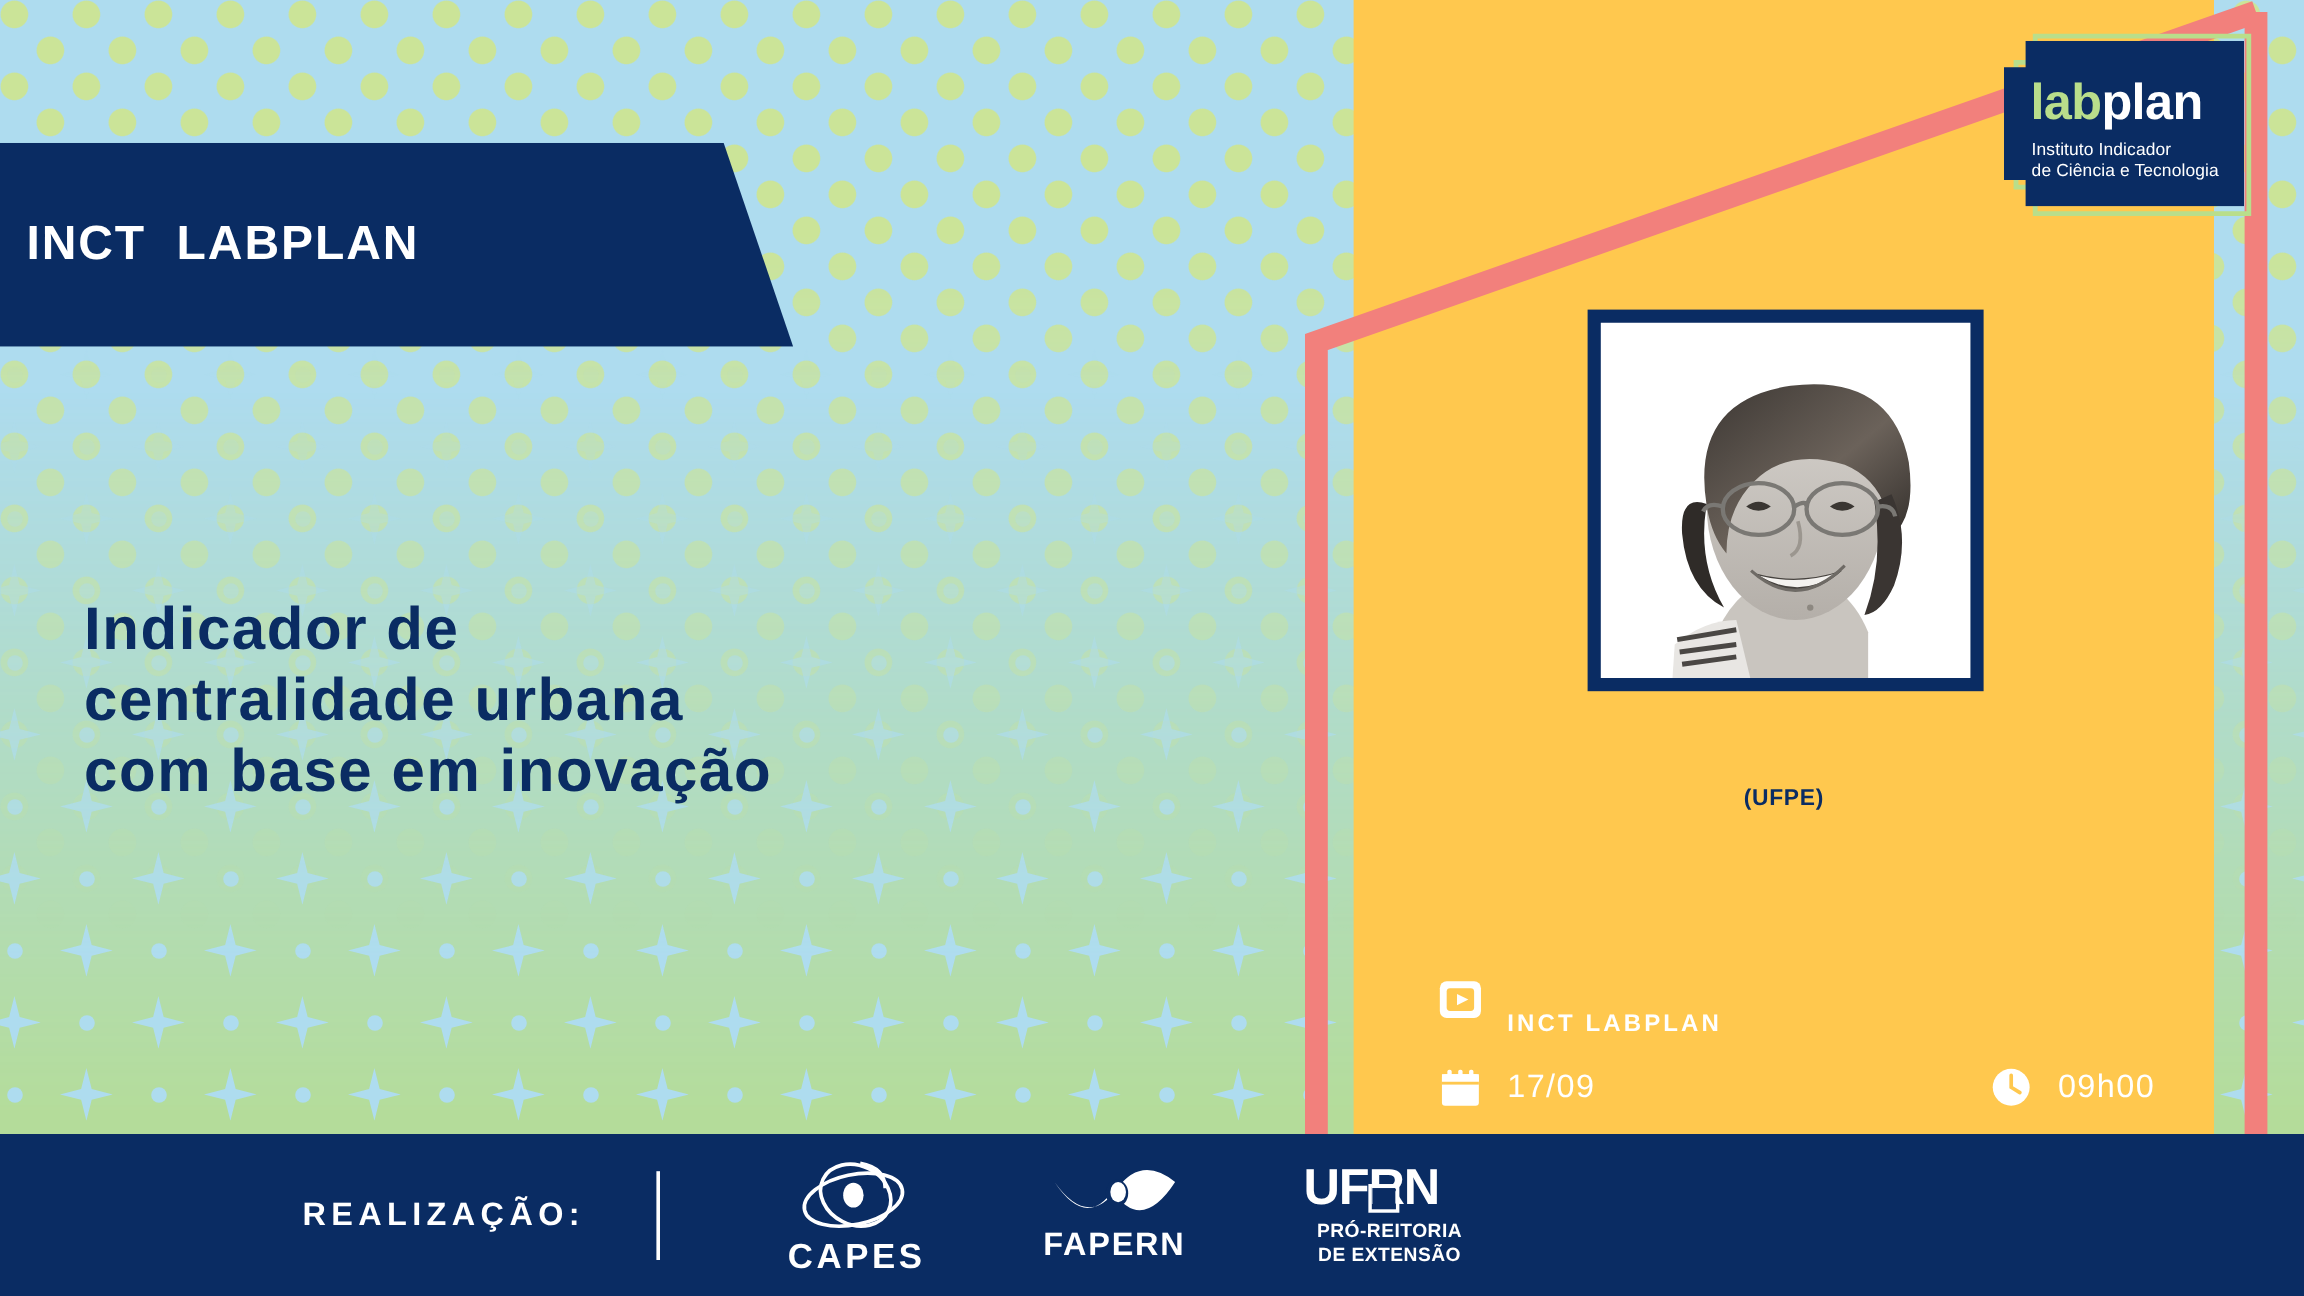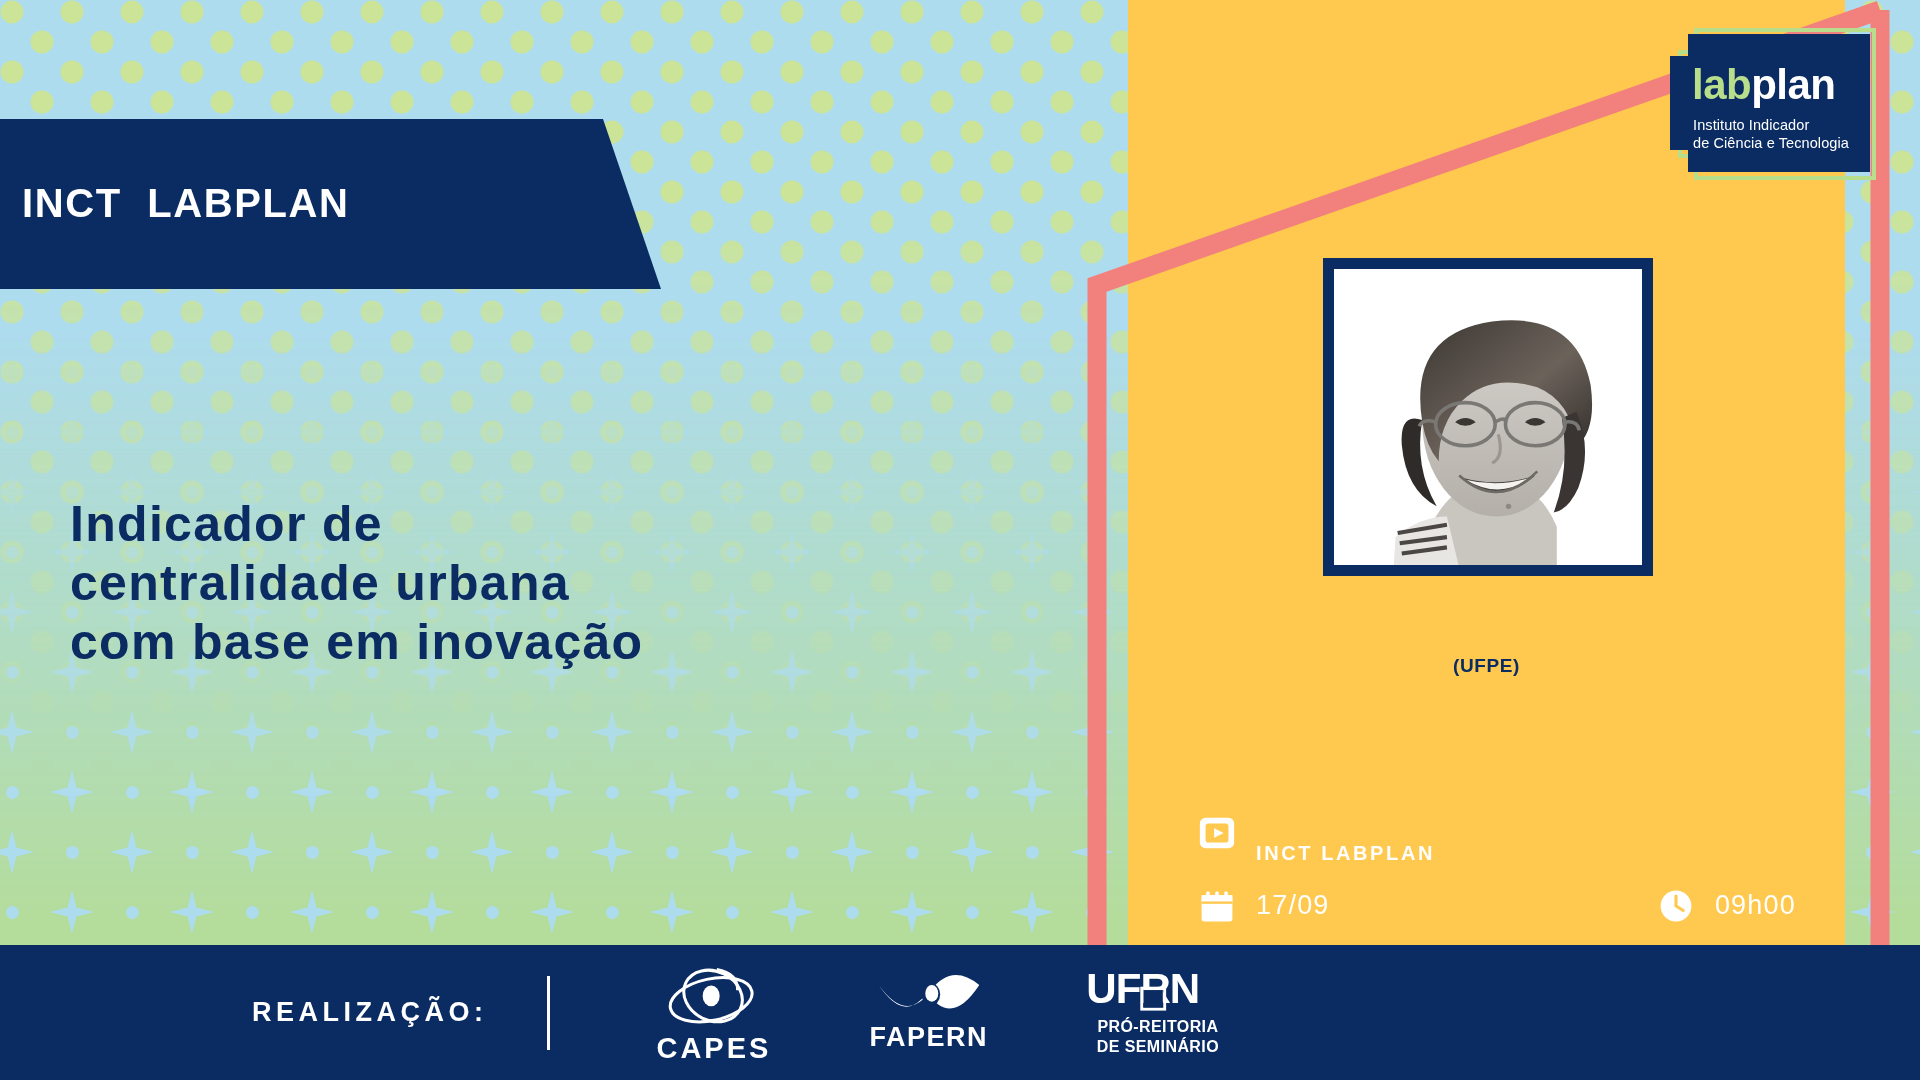--- a/index.html
+++ b/index.html
@@ -894,20 +894,20 @@
       </div>
 
       <div class="logo" style="margin-left:52px;">
         <svg viewBox="0 0 150 46" width="144" height="44">
           <text x="0" y="36" font-family="Liberation Sans, sans-serif" font-size="44" font-weight="bold" fill="#ffffff" letter-spacing="-1">UFRN</text>
           <rect x="58" y="20" width="24" height="22" fill="none" stroke="#ffffff" stroke-width="3"></rect>
           <rect x="60" y="22" width="20" height="18" fill="#0A2C63"></rect>
         </svg>
         <div class="ufrn-sub">
           <div>PRÓ-REITORIA</div>
-          <div>DE SEMINÁRIO</div>
+          <div>DE EXTENSÃO</div>
         </div>
       </div>
 
     </div>
   </div>
 
 </div>
 
 </body></html>

